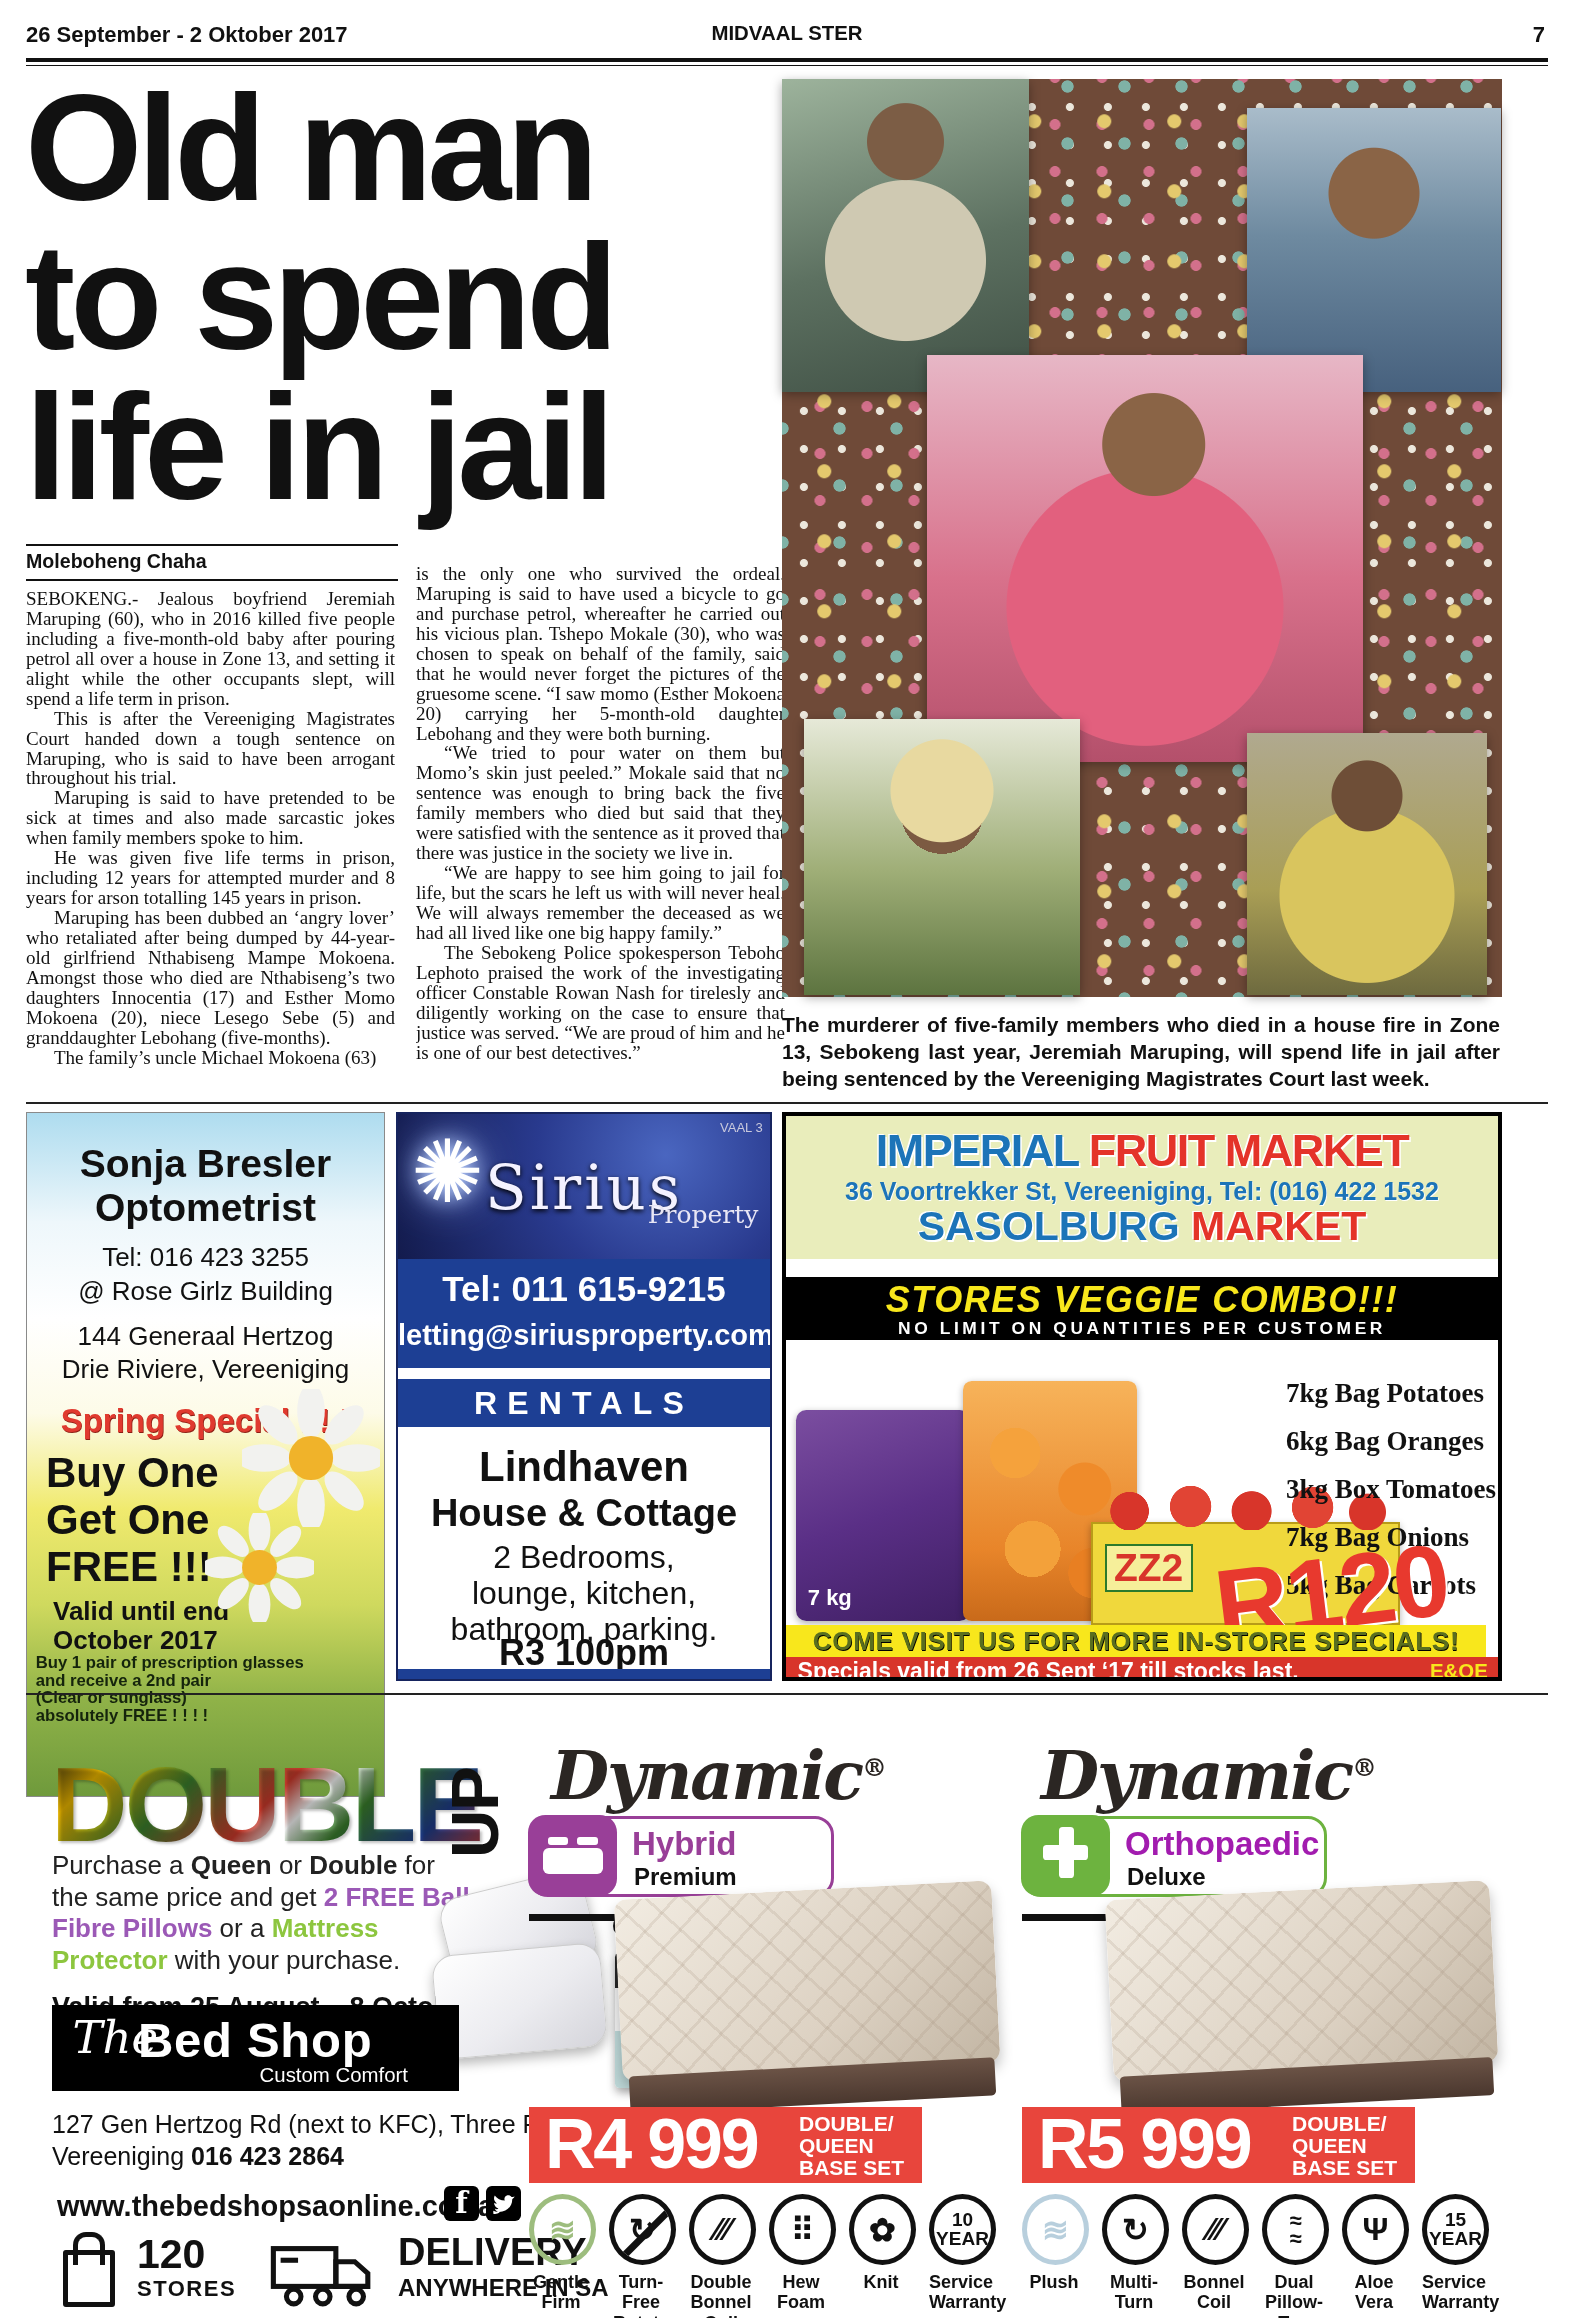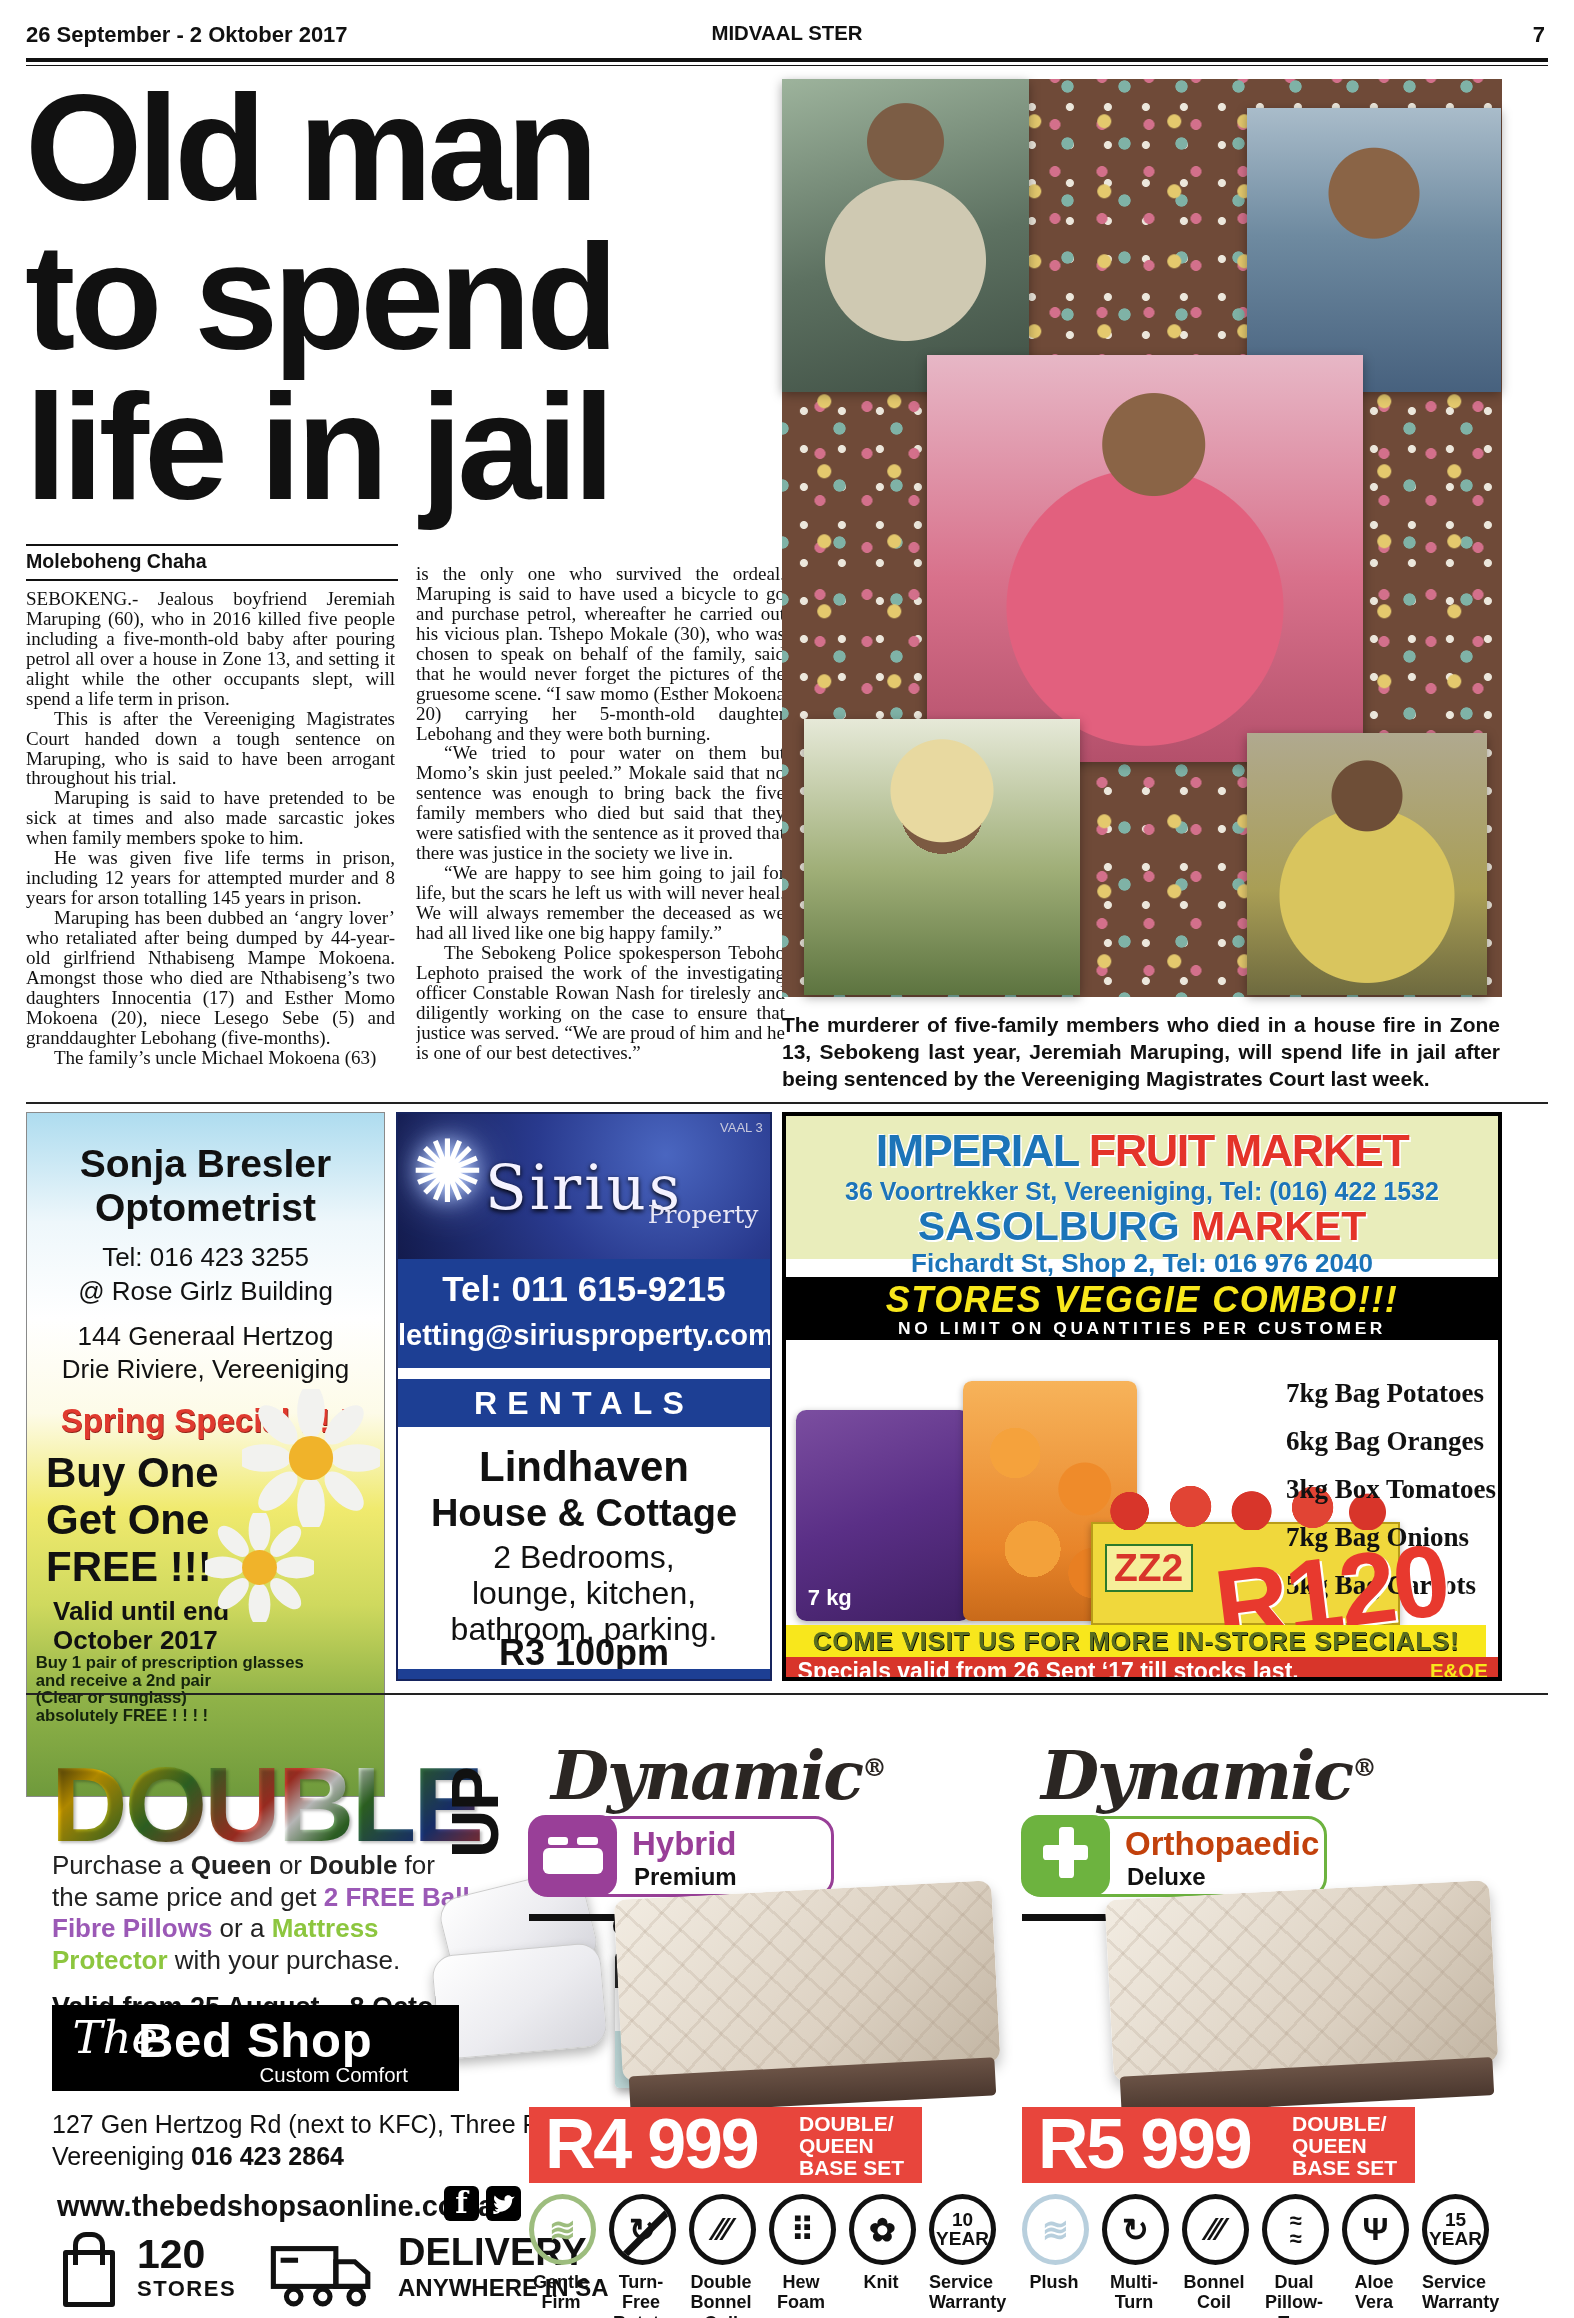--- a/index.html
+++ b/index.html
@@ -215,21 +215,21 @@
   .badge-sq-l{background:#993f98;}
   .badge-sq-r{background:#6db33f;}
   .bed-glyph{position:absolute;left:14.5px;top:33px;width:60px;height:26px;background:#fff;border-radius:5.8px;}
   .bed-glyph::before{content:"";position:absolute;top:-11.6px;left:5.1px;width:20.4px;height:8px;background:#fff;border-radius:2.9px;}
   .bed-glyph::after{content:"";position:absolute;top:-11.6px;right:5.1px;width:20.4px;height:8px;background:#fff;border-radius:2.9px;}
   .plus-glyph{position:absolute;left:22px;top:11.6px;width:45px;height:51px;}
   .plus-glyph::before{content:"";position:absolute;left:16px;top:0;width:14.5px;height:51px;background:#fff;border-radius:3.6px;}
   .plus-glyph::after{content:"";position:absolute;left:0;top:18px;width:45px;height:14.5px;background:#fff;border-radius:3.6px;}
   .badge-title{position:absolute;left:100px;top:5.8px;font-size:33px;font-weight:900;}
   .badge-title-l{color:#993f98;}
-  .badge-title-r{color:#c2410c;}
+  .badge-title-r{color:#a21caf;}
   .badge-sub{position:absolute;left:102px;top:44px;font-size:24px;font-weight:900;color:#111;}
   .dyn-bar{position:absolute;top:1914px;width:153px;height:6.5px;background:#111;}
   .dyn-bar-l{left:529px;} .dyn-bar-r{left:1022px;}
   .mattress{position:absolute;height:182px;border-radius:13px;transform:rotate(-3deg);
     background:
       repeating-linear-gradient(45deg,rgba(160,140,120,.18) 0 2.9px,transparent 2.9px 25px),
       repeating-linear-gradient(-45deg,rgba(160,140,120,.18) 0 2.9px,transparent 2.9px 25px),
       linear-gradient(135deg,#f2ece2,#ddd2c3 60%,#c2b5a3);
     box-shadow:0 7.3px 13px rgba(0,0,0,.25);}
   .mattress::after{content:"";position:absolute;left:5.8px;right:5.8px;bottom:-33px;height:38px;
@@ -363,21 +363,20 @@
     <div class="abs sir-d3">bathroom, parking.</div>
     <div class="abs sir-price">R3 100pm</div>
     <div class="sir-foot"></div>
   </div>
 
   <div class="abs ad-fm">
     <div class="fm-head">
       <div class="fm-t1"><span class="fm-blue">IMPERIAL </span><span class="fm-red">FRUIT MARKET</span></div>
       <div class="fm-a1">36 Voortrekker St, Vereeniging,  Tel:  (016) 422 1532</div>
       <div class="fm-t2"><span class="fm-blue">SASOLBURG </span><span class="fm-red">MARKET</span></div>
-      <div class="fm-a2">Fichardt St, Shop 2, Tel:  016 976 2040</div>
     </div>
     <div class="fm-comboband">
       <div class="fm-combo">STORES VEGGIE COMBO!!!</div>
       <div class="fm-nolimit">NO LIMIT ON QUANTITIES PER CUSTOMER</div>
     </div>
     <div class="fm-body">
       <div class="fm-bag">
         <div class="fm-bag-label">7 kg</div>
       </div>
       <div class="fm-oranges"></div>

